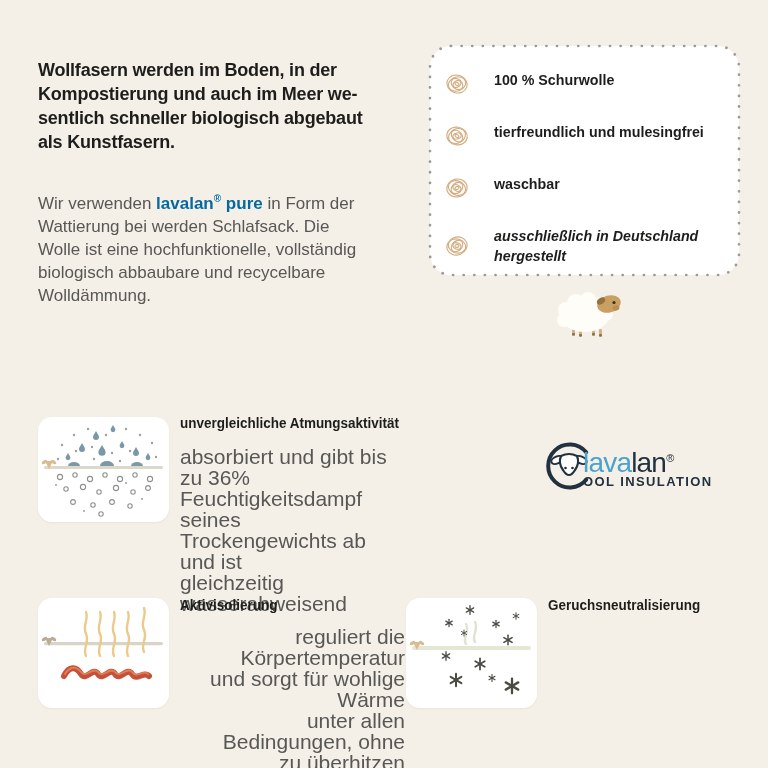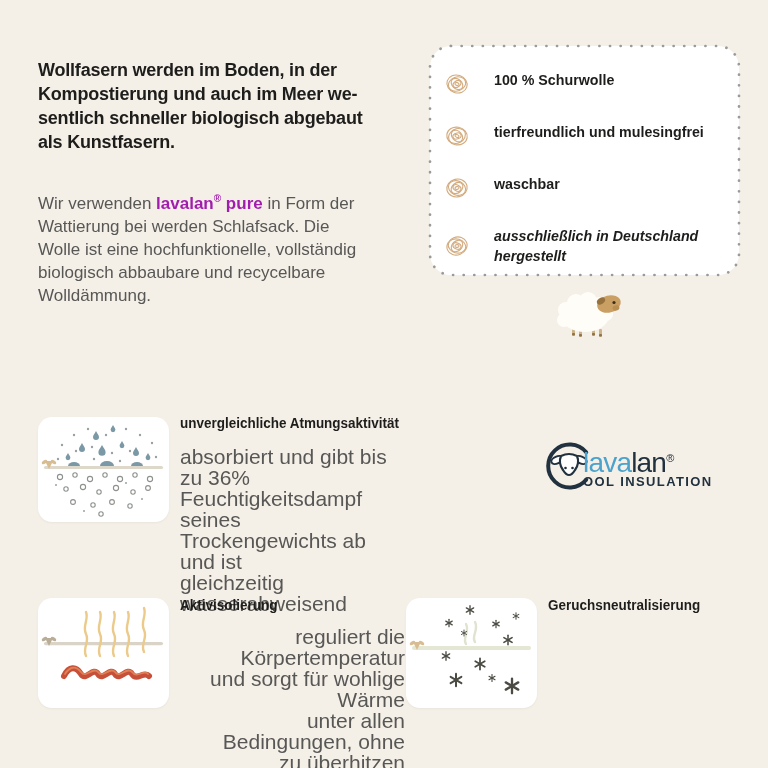--- a/index.html
+++ b/index.html
@@ -15,21 +15,21 @@
   
   .intro-heading{
     left:38px;top:58px;width:372px;
     font-size:18px;font-weight:bold;line-height:24px;color:#1d1d1b;
     letter-spacing:-0.2px;
   }
   .intro-para{
     left:38px;top:164px;width:372px;
     font-size:17px;line-height:23px;color:#575756;
   }
-  .intro-para b{color:#a21caf;}
+  .intro-para b{color:#0369a1;}
   .intro-para sup{font-size:10px;}
 
   
   .benefits-box{left:428px;top:44px;width:313px;height:233px;}
   .benefits-border{position:absolute;left:0;top:0;}
   .benefits-content{
     position:absolute;left:0;top:0;width:100%;height:100%;
     box-sizing:border-box;padding:26px 18px 16px 15px;
     display:flex;flex-direction:column;gap:24px;
   }

